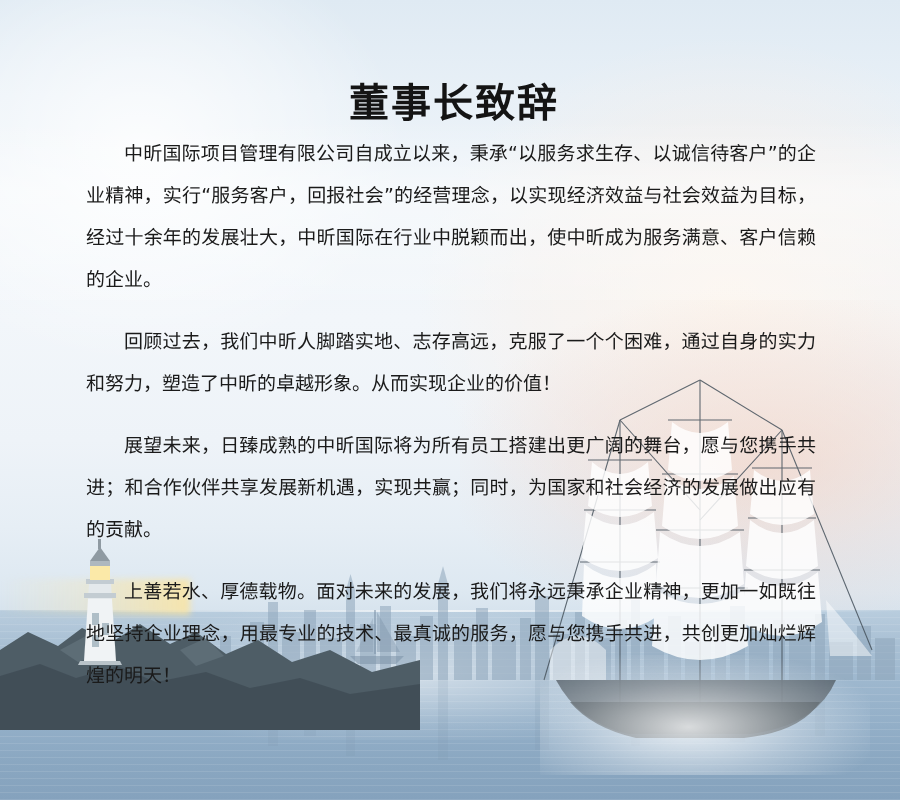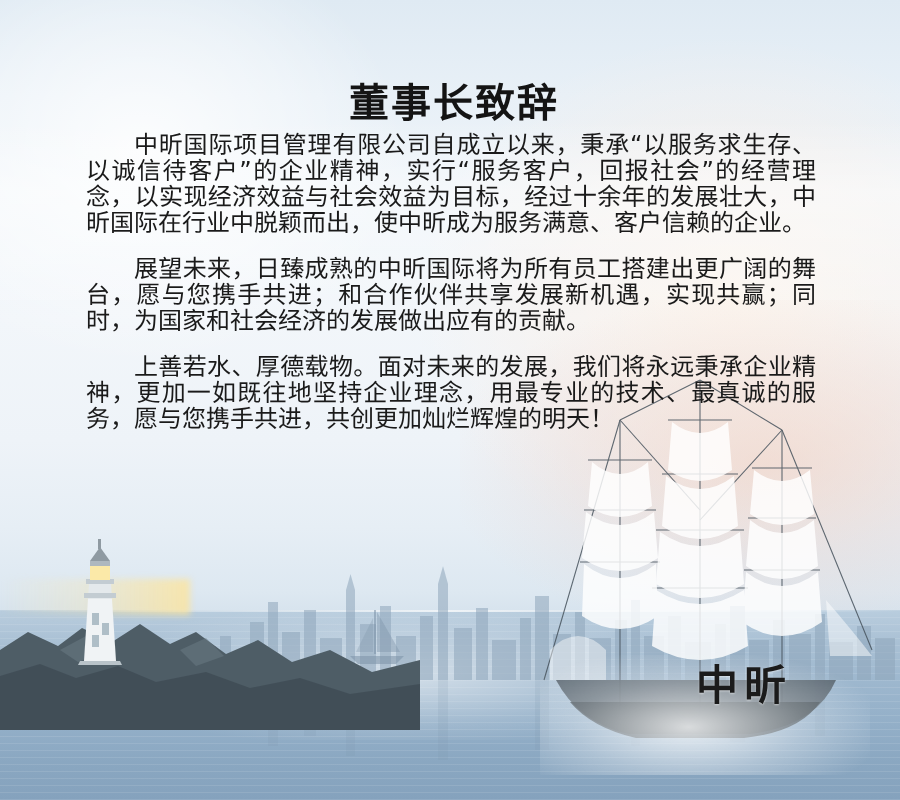--- a/index.html
+++ b/index.html
@@ -231,22 +231,22 @@
     font-weight: 700;
     color: #141414;
     letter-spacing: 2px;
   }
 
   .body-copy {
     position: absolute;
     top: 132px;
     left: 86px;
     width: 730px;
-    font-size: 24px;
-    line-height: 26px;
+    font-size: 19px;
+    line-height: 42px;
     color: #1a1a1a;
     text-align: justify;
     text-justify: inter-ideograph;
   }
   .para {
     margin: 0 0 20px 0;
     text-indent: 2em;
   }
   .para:last-child {
     margin-bottom: 12px;
@@ -408,24 +408,24 @@
     <g fill="#56636d" opacity=".9">
       <path d="M56 330 L336 330 Q316 376 250 384 L128 384 Q78 372 56 330 Z"></path>
     </g>
     <g fill="#3f4b54" opacity=".85">
       <path d="M70 352 L320 352 Q300 382 244 388 L136 388 Q92 378 70 352 Z"></path>
     </g>
   </svg>
 
   <div class="spray"></div>
 
-  <div class="logo">中昕</div>
 
   <div class="content">
     <h1 class="doc-title">董事长致辞</h1>
     <div class="body-copy">
       <p class="para">中昕国际项目管理有限公司自成立以来，秉承“以服务求生存、以诚信待客户”的企业精神，实行“服务客户，回报社会”的经营理念，以实现经济效益与社会效益为目标，经过十余年的发展壮大，中昕国际在行业中脱颖而出，使中昕成为服务满意、客户信赖的企业。</p>
+      <p class="para">回顾过去，我们中昕人脚踏实地、志存高远，克服了一个个困难，通过自身的实力和努力，塑造了中昕的卓越形象。从而实现企业的价值！</p>
       <p class="para">展望未来，日臻成熟的中昕国际将为所有员工搭建出更广阔的舞台，愿与您携手共进；和合作伙伴共享发展新机遇，实现共赢；同时，为国家和社会经济的发展做出应有的贡献。</p>
       <p class="para">上善若水、厚德载物。面对未来的发展，我们将永远秉承企业精神，更加一如既往地坚持企业理念，用最专业的技术、最真诚的服务，愿与您携手共进，共创更加灿烂辉煌的明天！</p>
     </div>
   </div>
 
 </div>
 
 </body></html>

